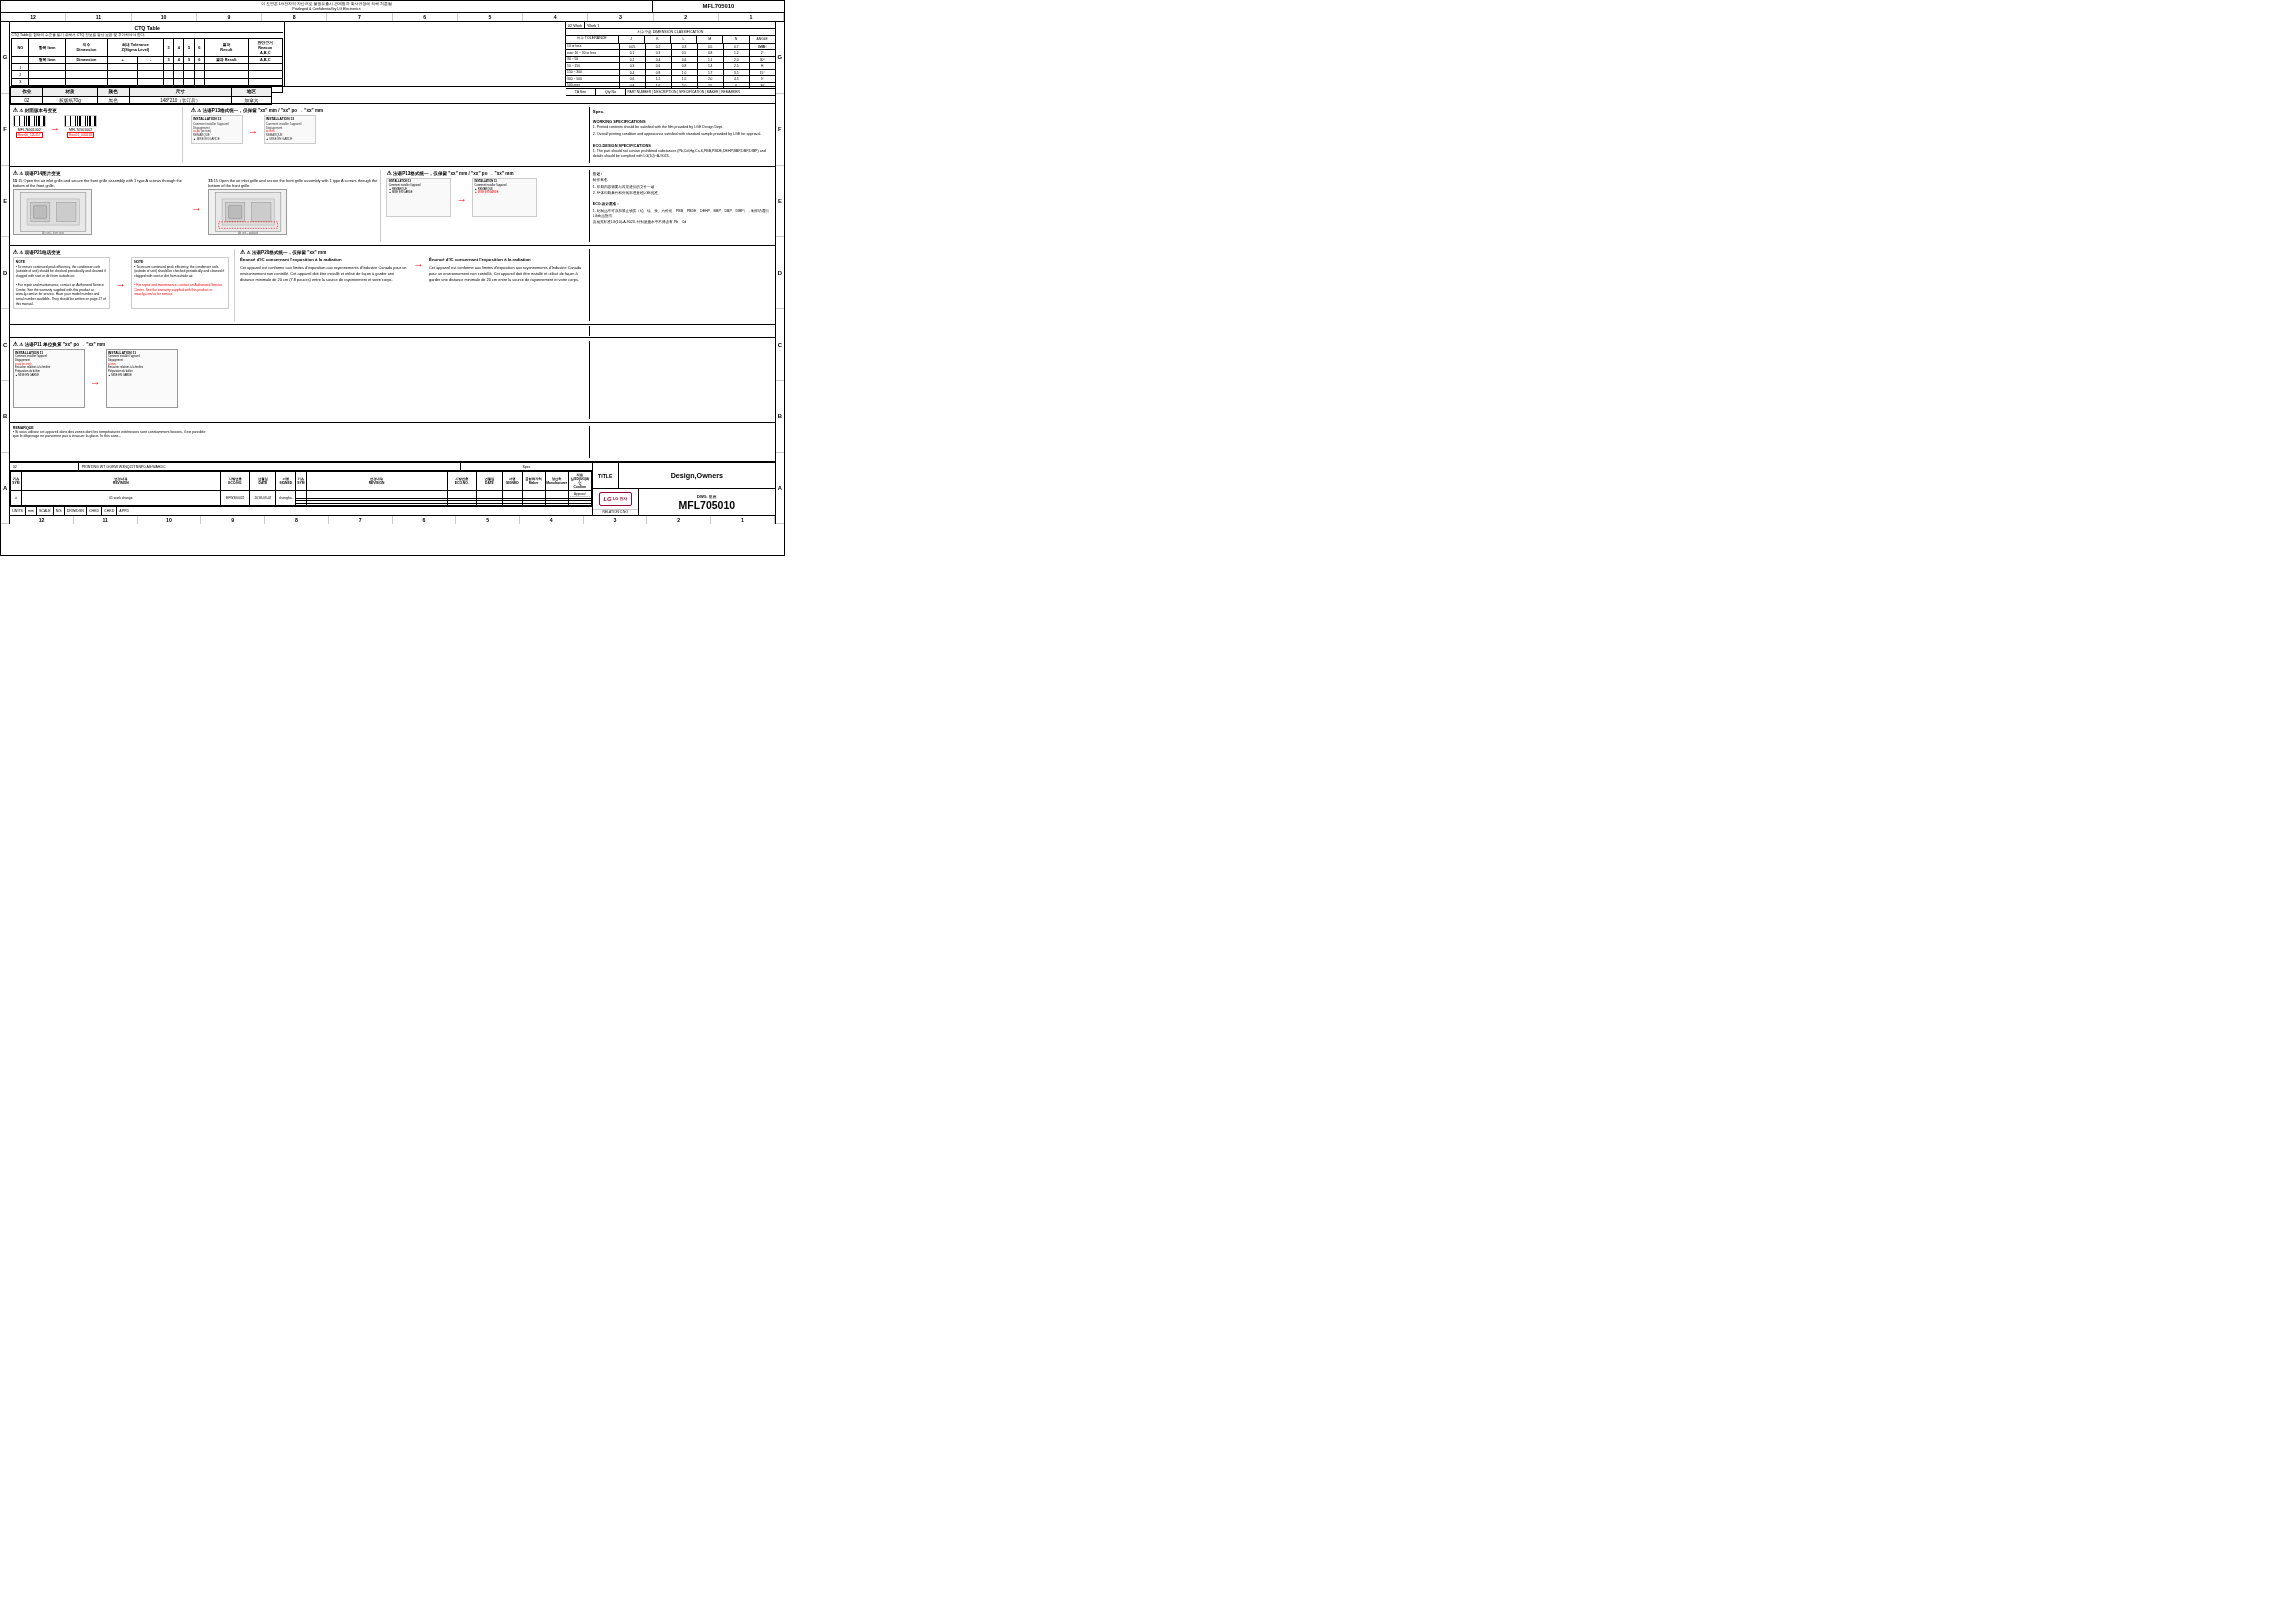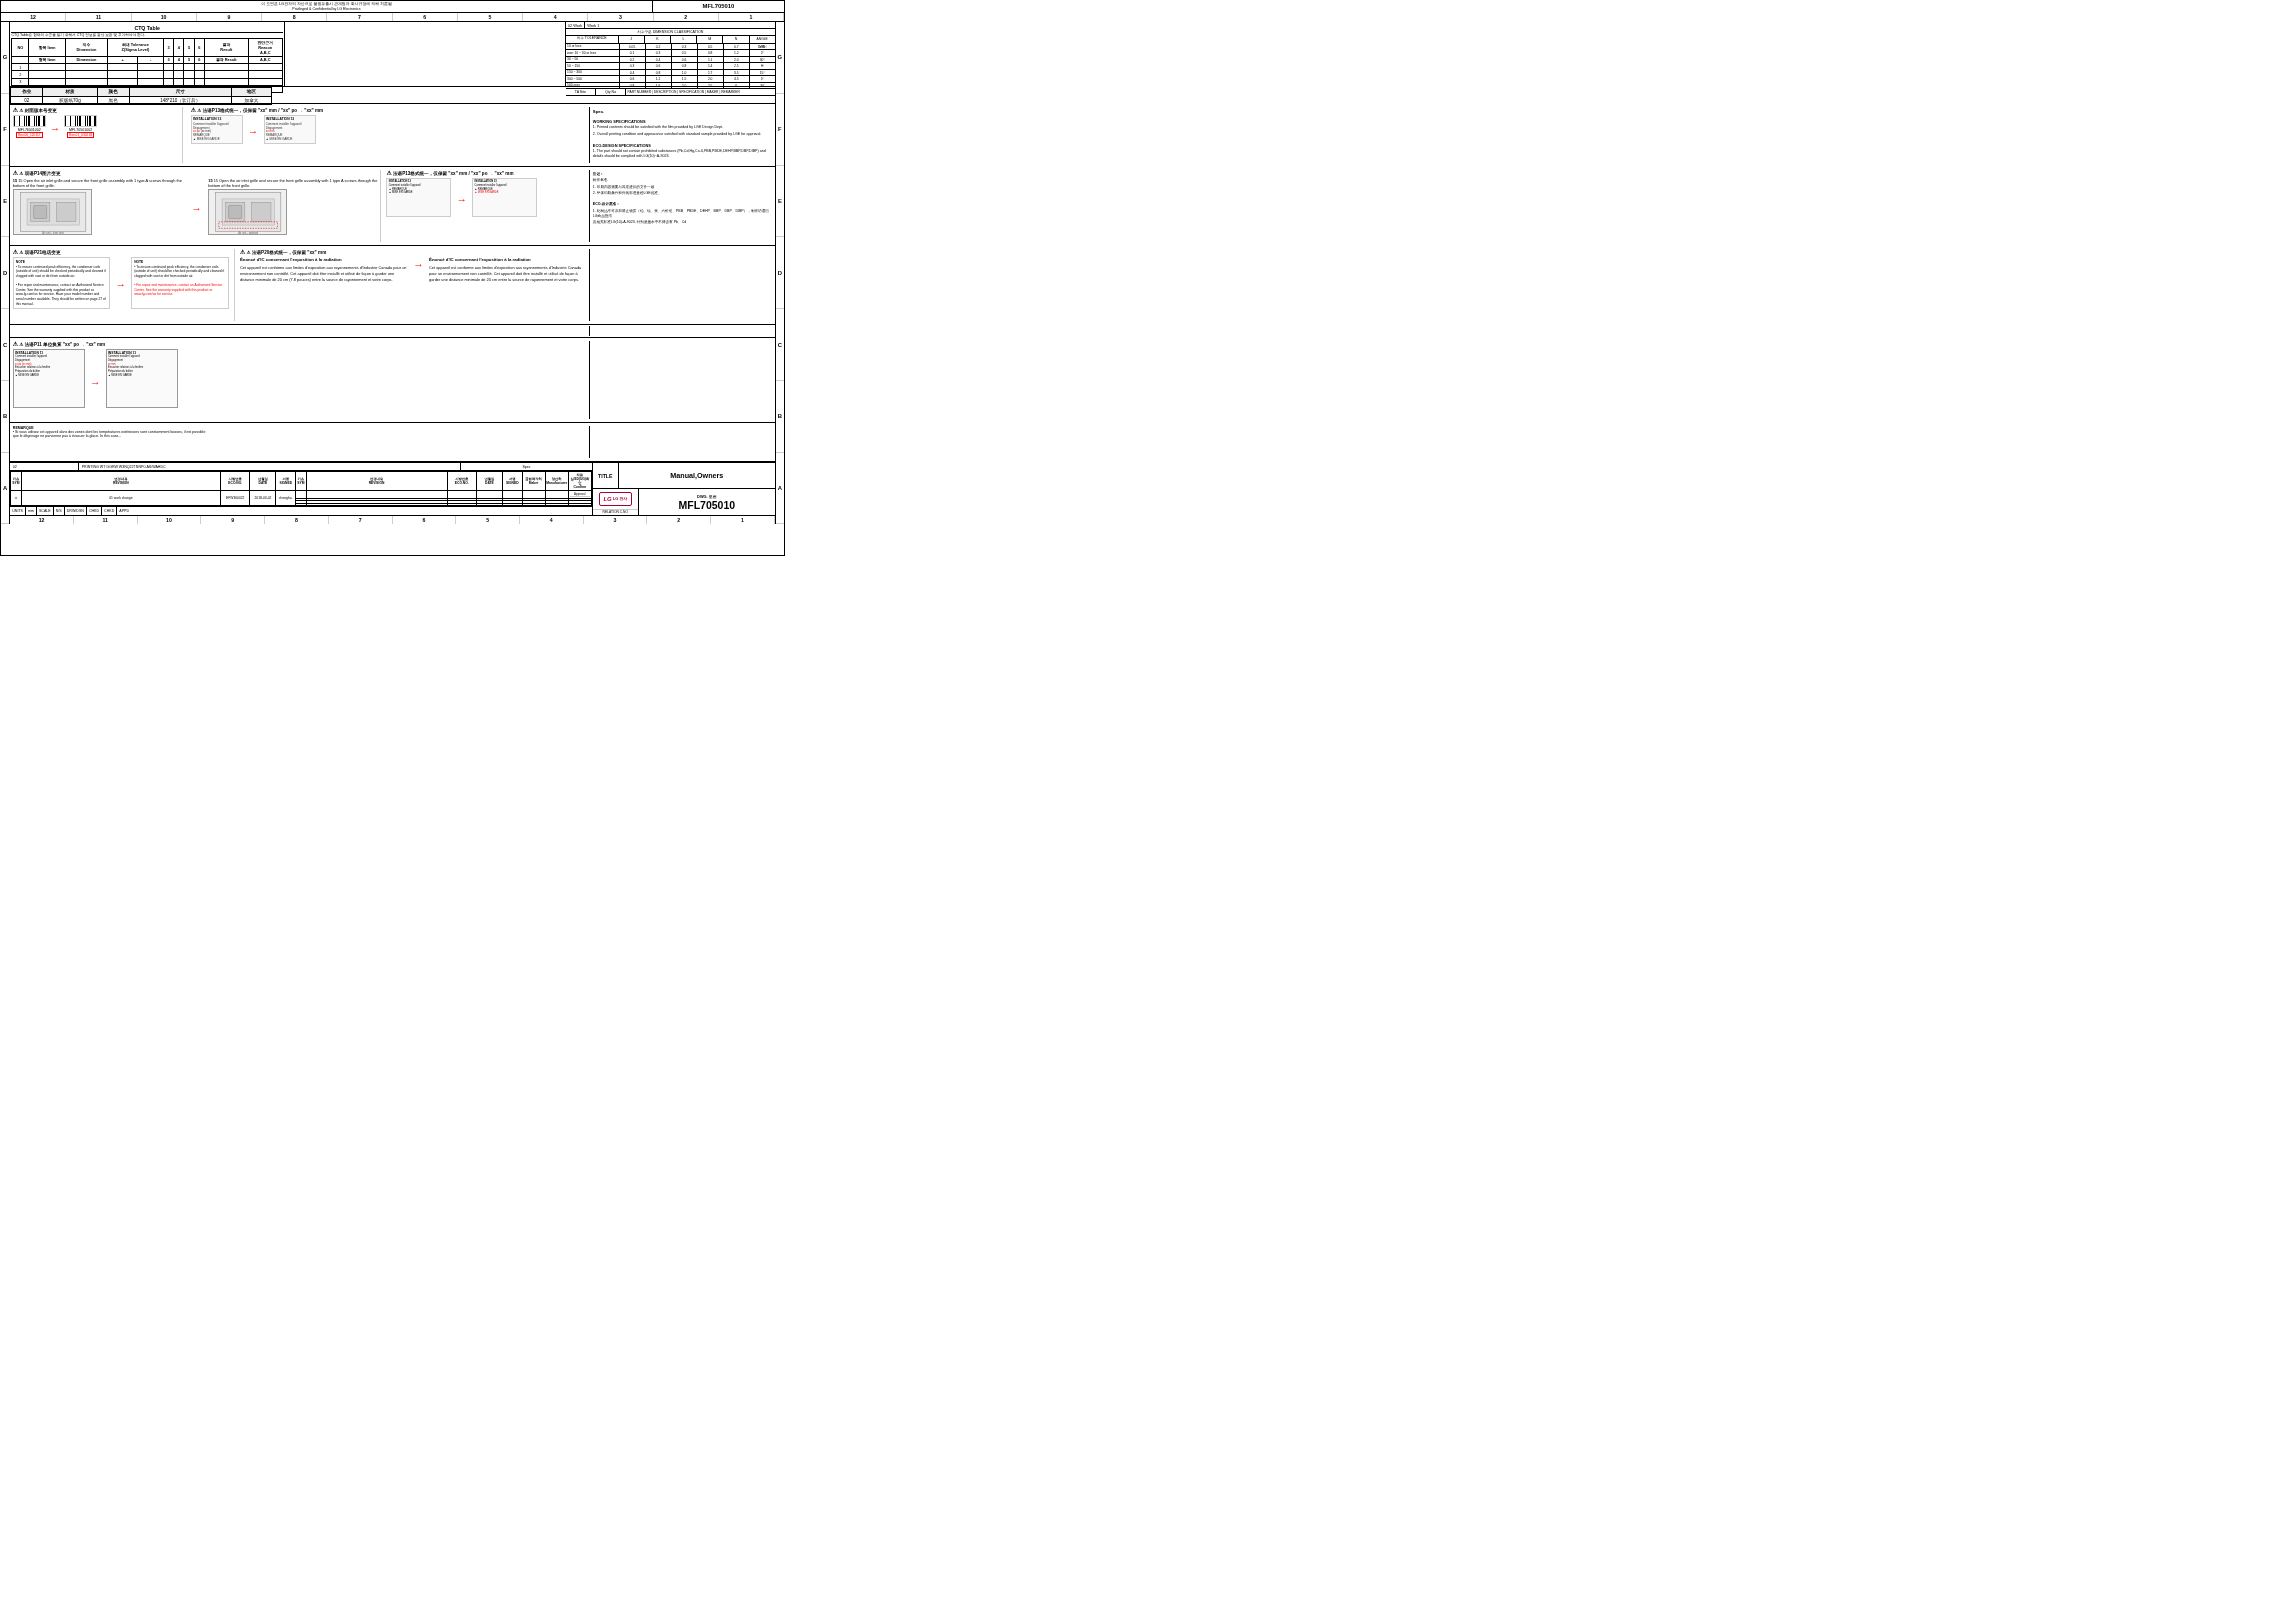--- a/index.html
+++ b/index.html
@@ -871,21 +871,21 @@
             <div style="padding:0.7px 2px; border-right:0.7px solid #000; display:flex; align-items:center;">CHKD</div>
             <div style="padding:0.7px 2px; border-right:0.7px solid #000; display:flex; align-items:center;">CHKD</div>
             <div style="padding:0.7px 2px; display:flex; align-items:center;">APPD</div>
           </div>
         </div>
 
         <div class="title-block">
 
           <div class="title-block-main" style="height:26px; border-bottom:0.7px solid #000;">
             <div class="title-label">TITLE</div>
-            <div class="title-value">Manual,Owners</div>
+            <div class="title-value">Design,Owners</div>
           </div>
 
           <div style="display:flex; height:26px;">
             <div style="width:46px; display:flex; flex-direction:column; align-items:center; justify-content:center; border-right:0.7px solid #000; gap:1.3px;">
               <div class="lg-logo">
                 <span style="font-style:italic; margin-right:1.3px;">LG</span>
                 <span style="font-size:3.9px;">LG 전자</span>
               </div>
               <div style="font-size:3.3px; text-align:center; border-top:0.7px solid #ccc; width:100%; padding-top:0.7px;">RELATION C.NO</div>
             </div>

